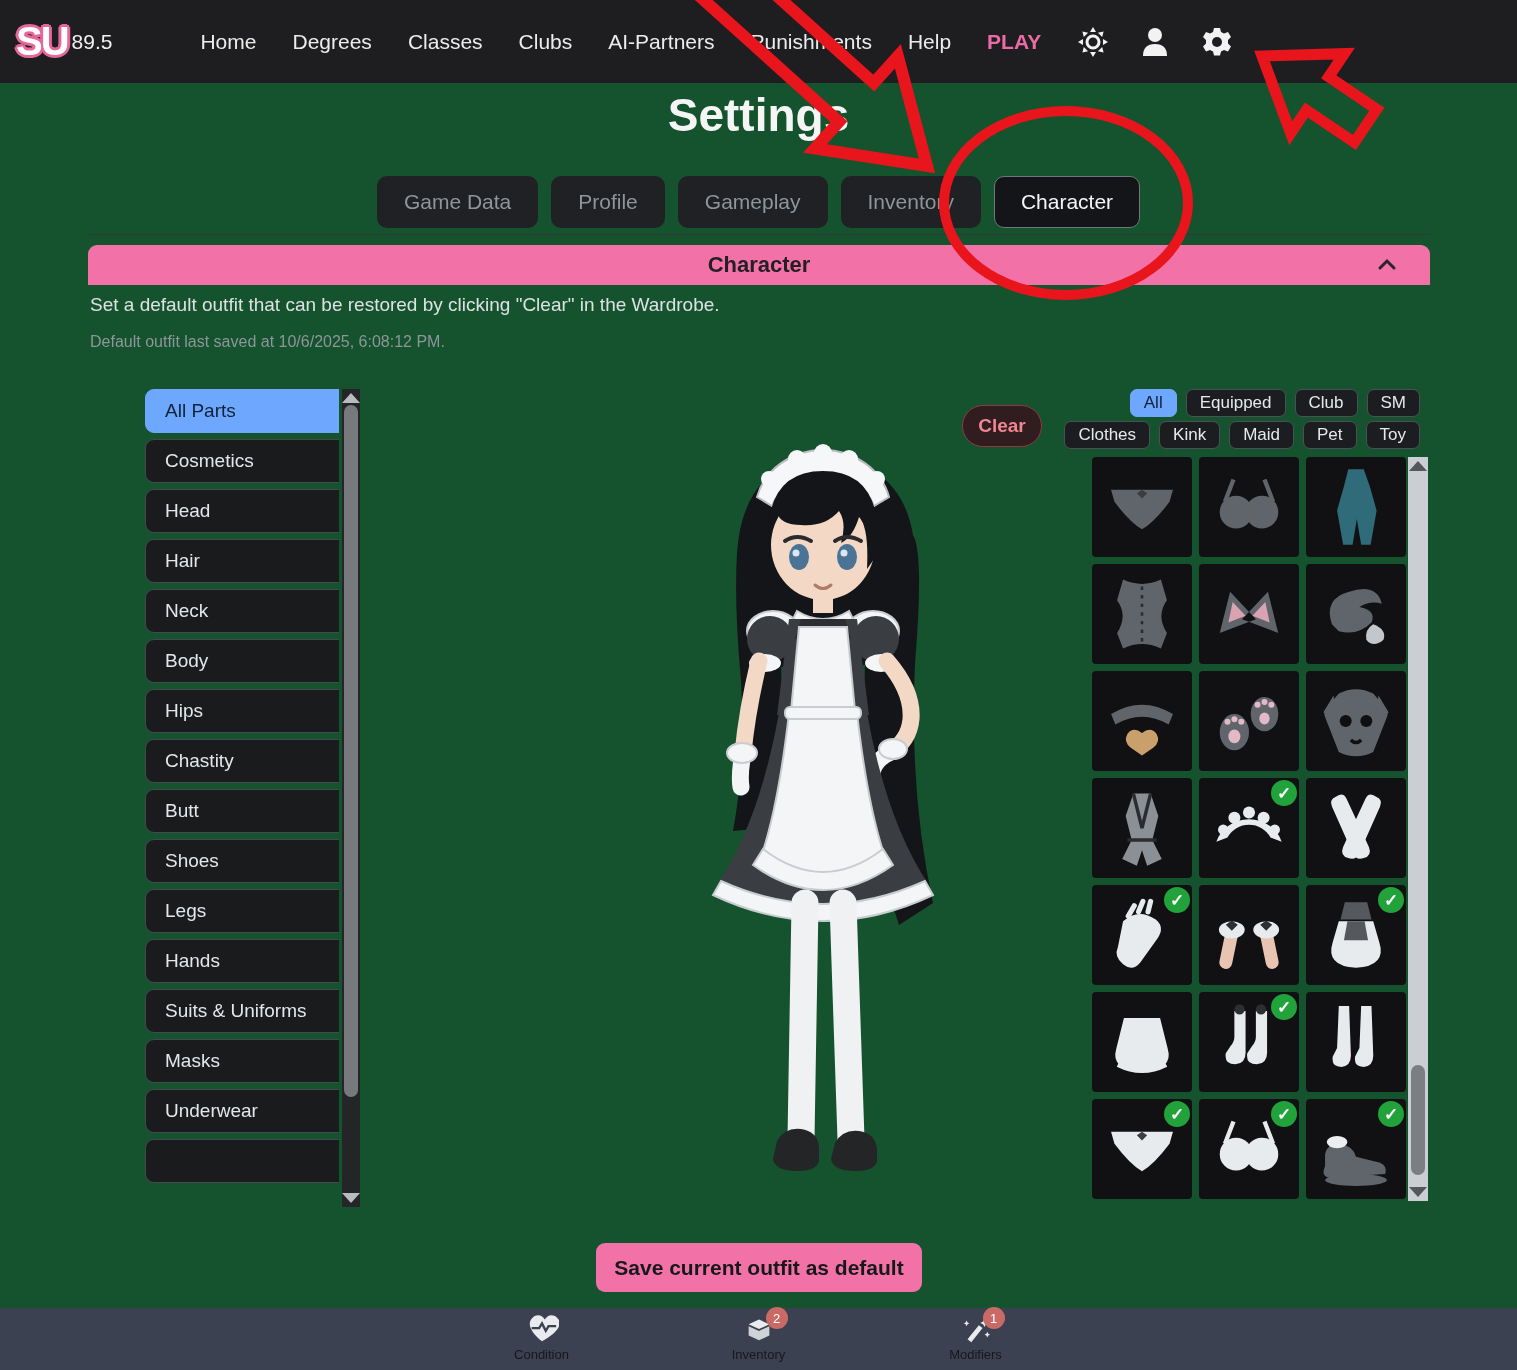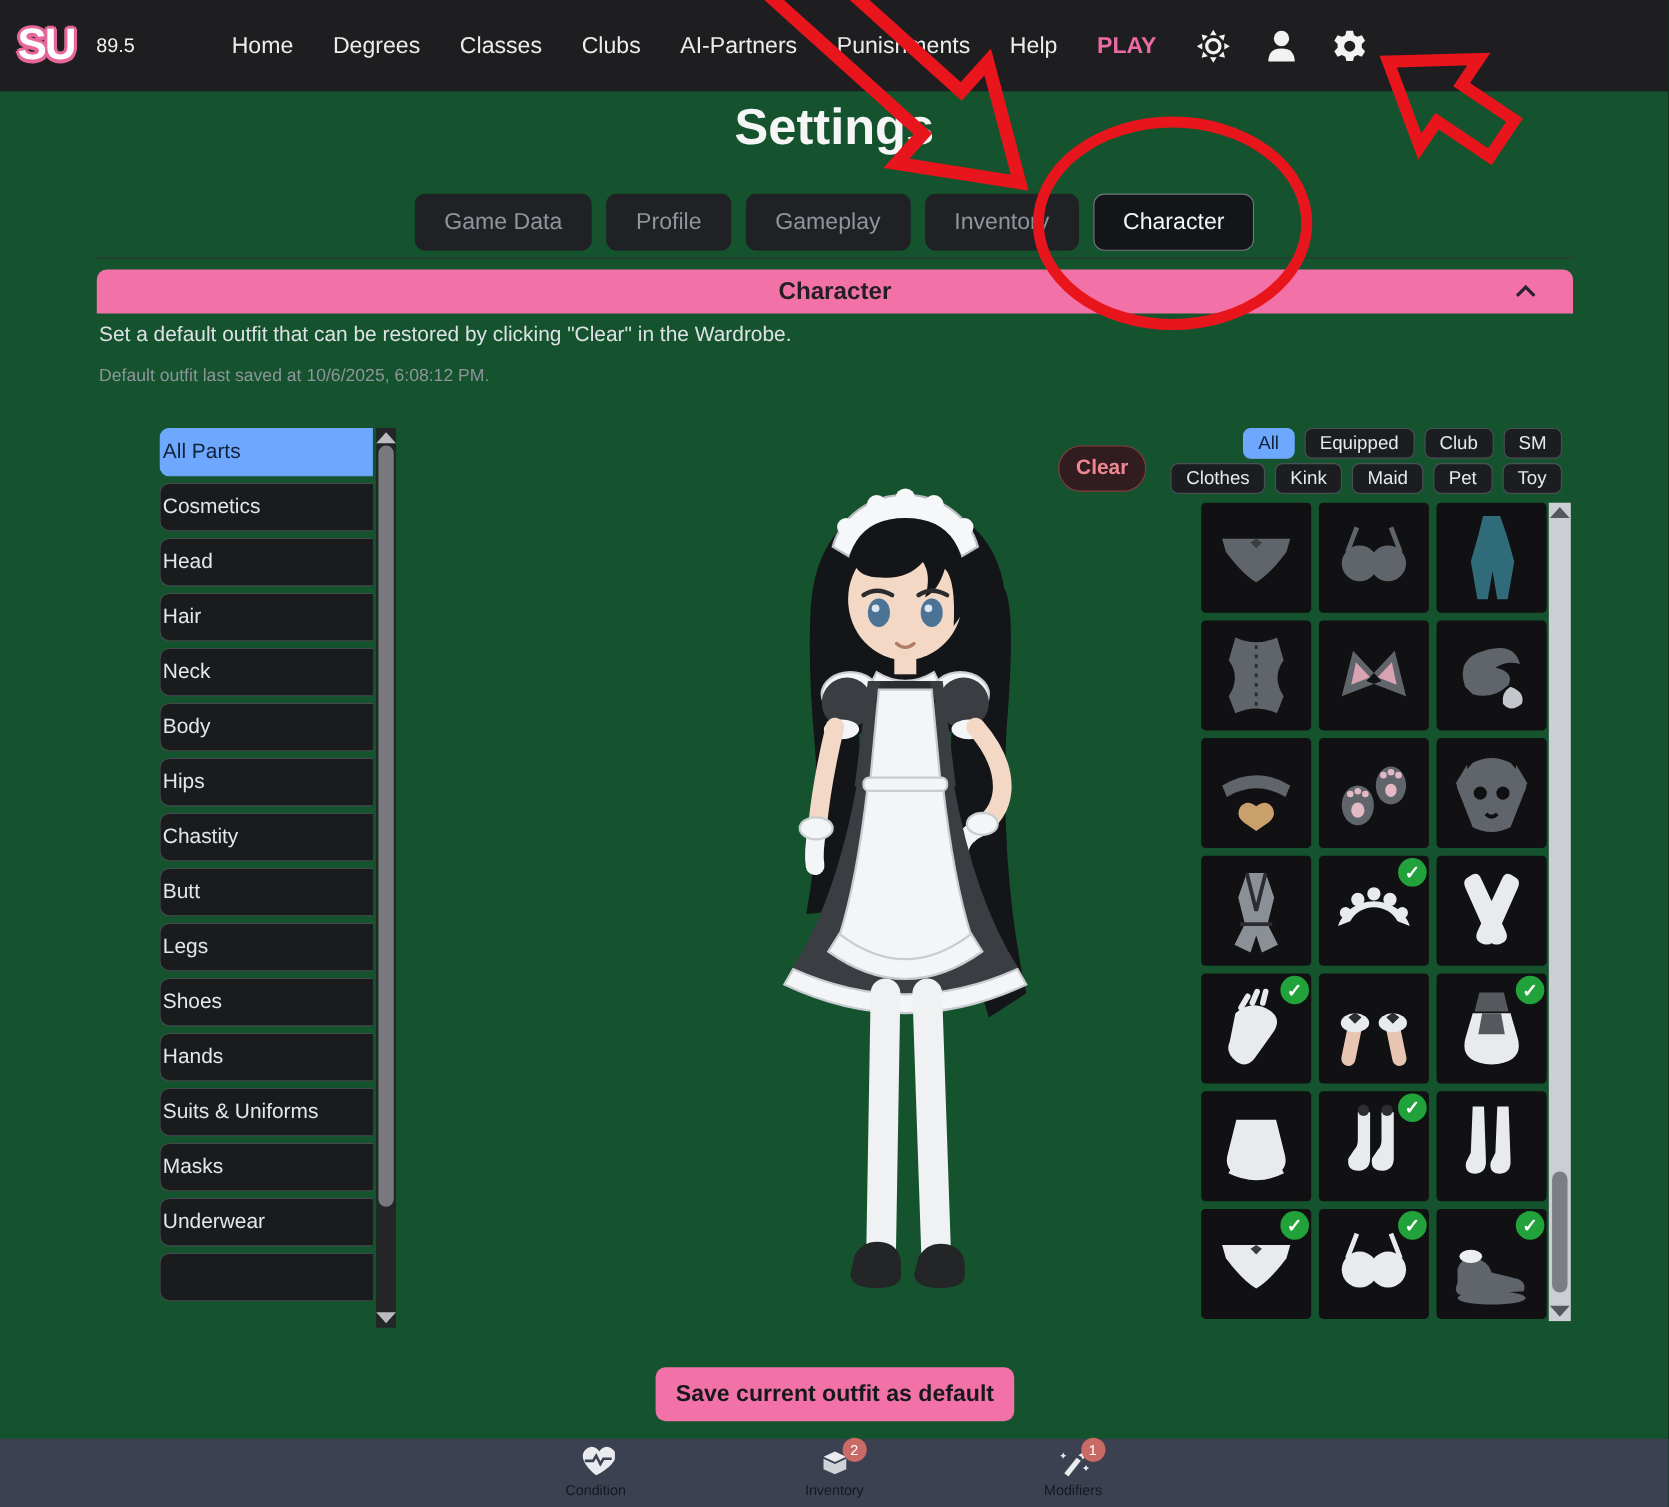--- a/index.html
+++ b/index.html
@@ -3,21 +3,21 @@
 <meta charset="utf-8">
 <style>
   * { margin:0; padding:0; box-sizing:border-box; }
   html,body { width:1517px; height:1370px; background:#0e0e0f; font-family:"Liberation Sans", sans-serif; overflow:hidden; }
   .stage { position:relative; width:1517px; height:1370px; background:#14532d; }
 
   
   .navbar { position:absolute; top:0; left:0; width:1517px; height:83px; background:#1e1e20; display:flex; align-items:center; }
   .logo { font-size:40px; font-weight:800; color:#fff; margin-left:16px; letter-spacing:-2px;
           text-shadow:0 0 2px #e5679b,-3px 0 0 #e5679b,3px 0 0 #e5679b,0 -3px 0 #e5679b,0 3px 0 #e5679b,-2px -2px 0 #e5679b,2px 2px 0 #e5679b,-2px 2px 0 #e5679b,2px -2px 0 #e5679b; }
-  .score { color:#f1f1f1; font-size:18px; margin-left:20px; }
+  .score { color:#f1f1f1; font-size:21px; margin-left:4px; }
   .nav-links { display:flex; align-items:center; gap:36px; margin-left:88px; }
   .nav-link { color:#ececec; font-size:21px; cursor:pointer; white-space:nowrap; }
   .nav-play { color:#ea6ba5; font-weight:bold; font-size:21px; cursor:pointer; }
   .nav-icons { display:flex; align-items:center; gap:30px; margin-left:36px; }
   .nav-icon { width:32px; height:32px; cursor:pointer; }
   .nav-icon svg { width:100%; height:100%; }
 
   
   .page-title { position:absolute; top:88px; left:0; width:1517px; text-align:center; color:#f5f5f5; font-size:46px; font-weight:bold; }
   .tabs-row { position:absolute; top:176px; left:0; width:1517px; display:flex; justify-content:center; gap:13px;border-radius:10px; }
@@ -29,21 +29,21 @@
   .panel { position:absolute; top:245px; left:88px; width:1342px; }
   .panel-header { height:40px; background:#f272a8; border-radius:9px 9px 0 0; position:relative; display:flex; align-items:center; justify-content:center; cursor:pointer; }
   .panel-header-title { color:#231f23; font-size:22px; font-weight:bold; }
   .collapse-chevron { position:absolute; right:32px; top:9px; width:22px; height:22px; }
   .panel-body { position:relative; width:1342px; height:1012px; }
   .panel-desc { position:absolute; top:9px; left:2px; color:#dde1e4; font-size:19px; }
   .panel-subnote { position:absolute; top:48px; left:2px; color:#8e959b; font-size:16px; }
 
   
   .sidebar { position:absolute; top:104px; left:57px; width:194px; height:818px; overflow:hidden; }
-  .side-btn { width:230px; height:44px; margin-bottom:6px; background:#1a1b1d; border:1px solid #45494e; border-radius:9px; color:#e3e7ea; font-size:19px; display:flex; align-items:center; padding-left:2px; cursor:pointer; }
+  .side-btn { width:230px; height:44px; margin-bottom:6px; background:#1a1b1d; border:1px solid #45494e; border-radius:9px; color:#e3e7ea; font-size:19px; display:flex; align-items:center; padding-left:19px; cursor:pointer; }
   .side-btn.selected { background:#6ea8fe; border-color:#6ea8fe; color:#10213a; }
   .side-scroll { position:absolute; top:104px; left:254px; width:18px; height:818px; background:#242527; }
   .side-scroll .thumb { position:absolute; left:2px; width:14px; top:16px; height:692px; background:#77797d; border-radius:7px; cursor:pointer; }
   .scroll-arrow { position:absolute; left:0; width:0; height:0; border-left:9px solid transparent; border-right:9px solid transparent; }
   .arrow-up { top:4px; border-bottom:10px solid #b9bbbe; }
   .arrow-down { bottom:4px; border-top:10px solid #b9bbbe; }
 
   
   .character-preview { position:absolute; top:128px; left:505px; width:460px; height:772px; }
 
@@ -158,22 +158,22 @@
       <div class="sidebar">
           <div class="side-btn selected">All Parts</div>
           <div class="side-btn">Cosmetics</div>
           <div class="side-btn">Head</div>
           <div class="side-btn">Hair</div>
           <div class="side-btn">Neck</div>
           <div class="side-btn">Body</div>
           <div class="side-btn">Hips</div>
           <div class="side-btn">Chastity</div>
           <div class="side-btn">Butt</div>
+          <div class="side-btn">Shoes</div>
           <div class="side-btn">Legs</div>
-          <div class="side-btn">Shoes</div>
           <div class="side-btn">Hands</div>
           <div class="side-btn">Suits &amp; Uniforms</div>
           <div class="side-btn">Masks</div>
           <div class="side-btn">Underwear</div>
           <div class="side-btn"></div>
         </div>
       <div class="side-scroll">
         <div class="scroll-arrow arrow-up"></div>
         <div class="thumb"></div>
         <div class="scroll-arrow arrow-down"></div>

